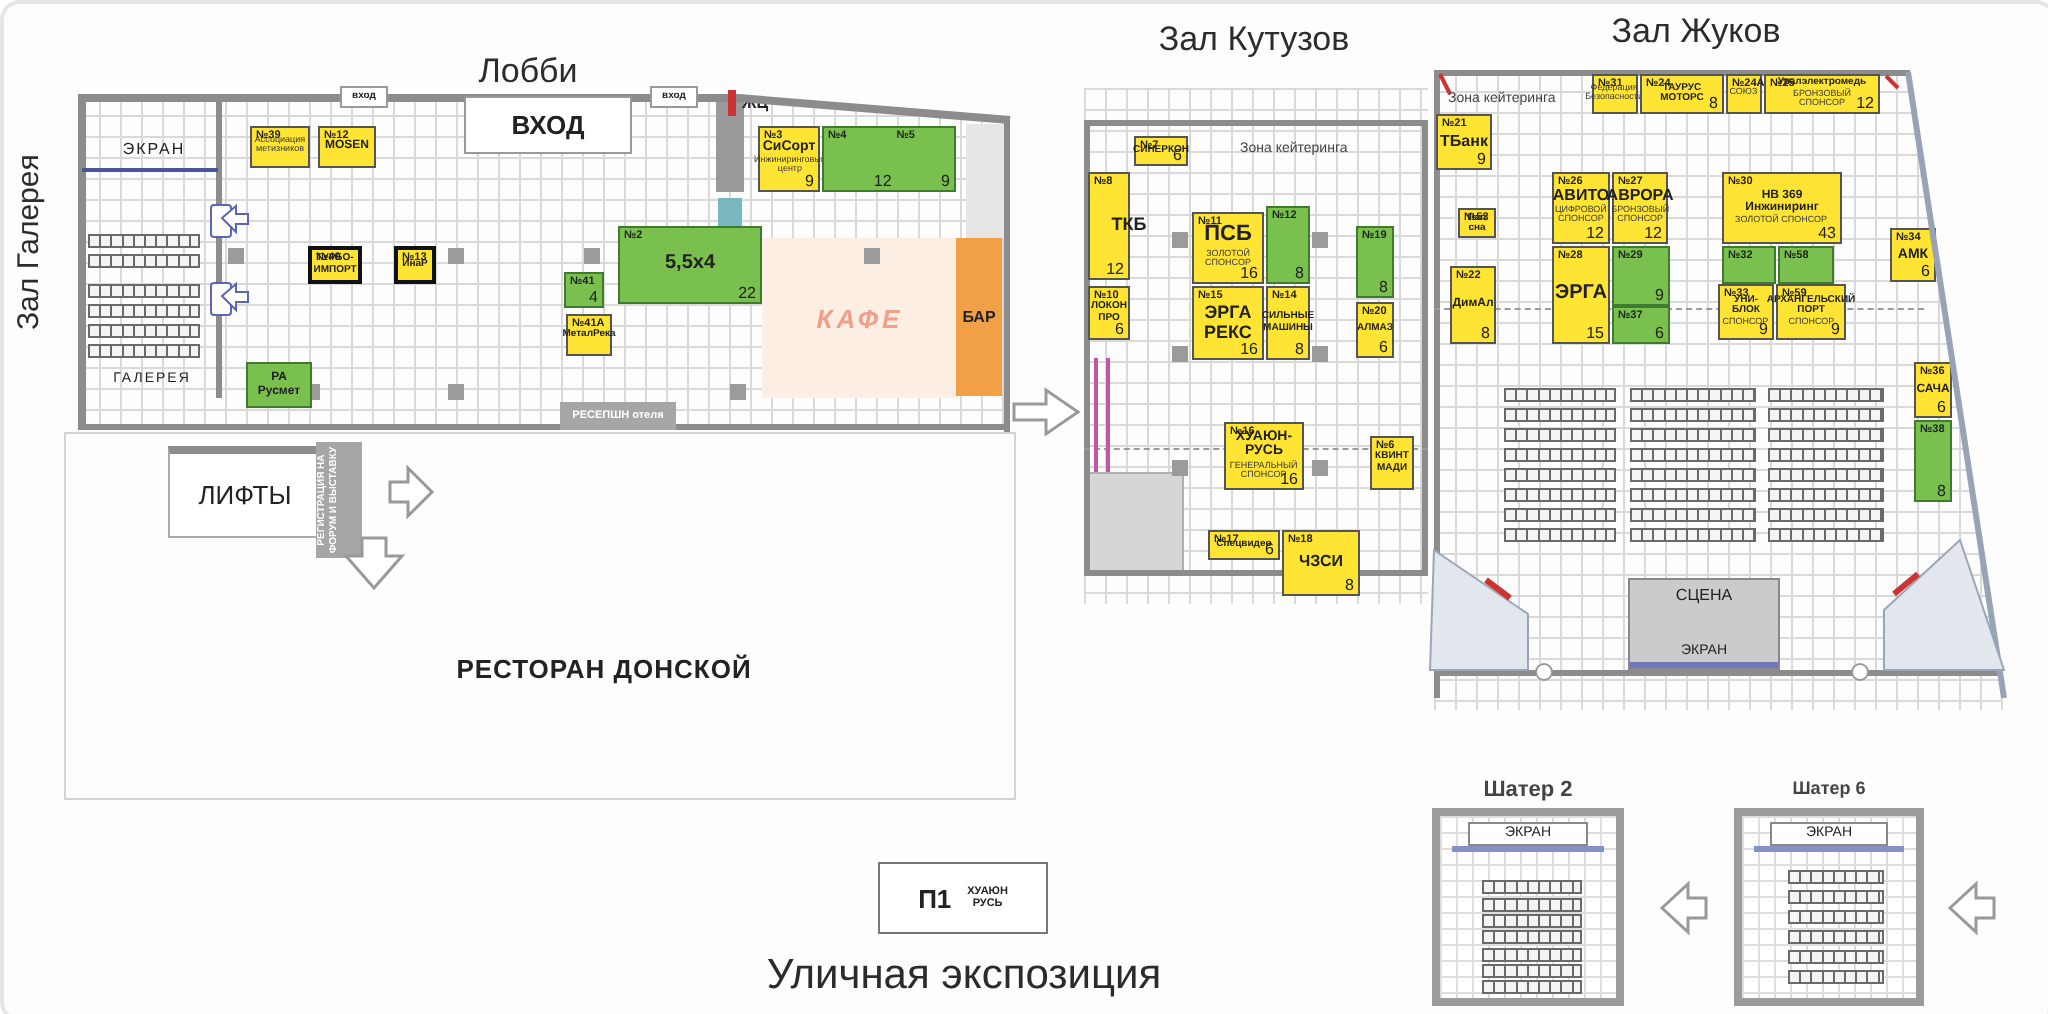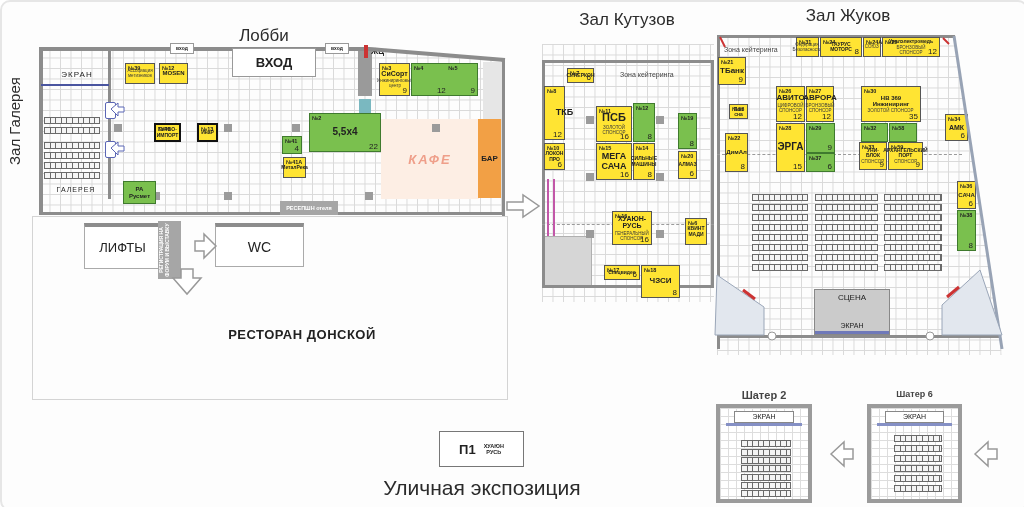--- a/index.html
+++ b/index.html
@@ -92,21 +92,20 @@
   <div class="lbl" style="left:45px;top:68px;width:60px;text-align:center;font-size:8px;letter-spacing:1px;">ЭКРАН</div>
   <div class="lbl" style="left:39px;top:82px;width:68px;height:2px;background:#4a55a0;"></div>
   <div class="lbl" style="left:44px;top:184px;width:60px;text-align:center;font-size:7px;letter-spacing:1px;">ГАЛЕРЕЯ</div>
   <div class="lbl" style="left:278px;top:199px;width:58px;height:14px;background:var(--c-gray-box);color:#fff;font-size:5.5px;font-weight:bold;text-align:center;line-height:14px;">РЕСЕПШН отеля</div>
 
   <div class="abs" style="left:30px;top:214px;width:474px;height:182px;border:1px solid #d4d4d4;z-index:2;"></div>
   <div class="lbl" style="left:82px;top:221px;width:75px;height:41px;background:#fff;border:1px solid #aaa;border-top:4px solid var(--c-wall);display:flex;align-items:center;justify-content:center;font-size:13px;">ЛИФТЫ</div>
   <div class="lbl" style="left:156px;top:219px;width:23px;height:58px;background:var(--c-gray-box);">
     <span style="position:absolute;left:-17px;top:18px;width:58px;height:22px;transform:rotate(-90deg);color:#fff;font-size:5px;font-weight:bold;text-align:center;line-height:1.15;">РЕГИСТРАЦИЯ НА ФОРУМ И ВЫСТАВКУ</span>
   </div>
-  <div class="lbl" style="left:213px;top:221px;width:87px;height:39px;background:#fff;border:1px solid #aaa;border-top:4px solid var(--c-wall);display:flex;align-items:center;justify-content:center;font-size:14px;">WC</div>
   <div class="lbl" style="left:180px;top:325px;width:240px;text-align:center;font-size:13px;font-weight:bold;letter-spacing:.5px;">РЕСТОРАН ДОНСКОЙ</div>
 
   <div class="lbl" style="left:618px;top:69px;width:95px;font-size:7px;color:#444;">Зона кейтеринга</div>
   <div class="lbl" style="left:722px;top:44px;width:90px;font-size:7px;color:#444;">Зона кейтеринга</div>
 
   <div class="lbl" style="left:812px;top:287px;width:76px;height:46px;background:var(--c-stage-bg);border:1px solid #888;box-sizing:border-box;">
     <div style="position:absolute;top:3px;width:100%;text-align:center;font-size:8px;">СЦЕНА</div>
     <div style="position:absolute;bottom:5px;width:100%;text-align:center;font-size:7px;">ЭКРАН</div>
     <div style="position:absolute;bottom:0;width:100%;height:3px;background:#6f79b9;"></div>
   </div>
@@ -246,21 +245,21 @@
     <div class="stand yellow" style="left: 542px; top: 141px; width: 21px; height: 27px;">
       <span class="num">№10</span>
       <div class="inner">
         <div class="name" style="font-size: 5px;">ЛОКОН ПРО</div>
       </div>
       <span class="size">6</span>
     </div>
     <div class="stand yellow" style="left: 594px; top: 141px; width: 36px; height: 37px;">
       <span class="num">№15</span>
       <div class="inner">
-        <div class="name" style="font-size: 9px;">МЕГА САЧА</div>
+        <div class="name" style="font-size: 9px;">ЭРГА РЕКС</div>
       </div>
       <span class="size">16</span>
     </div>
     <div class="stand yellow" style="left: 631px; top: 141px; width: 22px; height: 37px;">
       <span class="num">№14</span>
       <div class="inner">
         <div class="name" style="font-size: 5px;">СИЛЬНЫЕ МАШИНЫ</div>
       </div>
       <span class="size">8</span>
     </div>
@@ -354,21 +353,21 @@
         <div class="sub">БРОНЗОВЫЙ СПОНСОР</div>
       </div>
       <span class="size">12</span>
     </div>
     <div class="stand yellow" style="left: 859px; top: 84px; width: 60px; height: 36px;">
       <span class="num">№30</span>
       <div class="inner">
         <div class="name" style="font-size: 6px;">НВ 369 Инжиниринг</div>
         <div class="sub">ЗОЛОТОЙ СПОНСОР</div>
       </div>
-      <span class="size">35</span>
+      <span class="size">43</span>
     </div>
     <div class="stand yellow" style="left: 723px; top: 131px; width: 23px; height: 39px;">
       <span class="num">№22</span>
       <div class="inner">
         <div class="name" style="font-size: 6px;">ДимАл</div>
       </div>
       <span class="size">8</span>
     </div>
     <div class="stand yellow" style="left: 774px; top: 121px; width: 29px; height: 49px;">
       <span class="num">№28</span>

